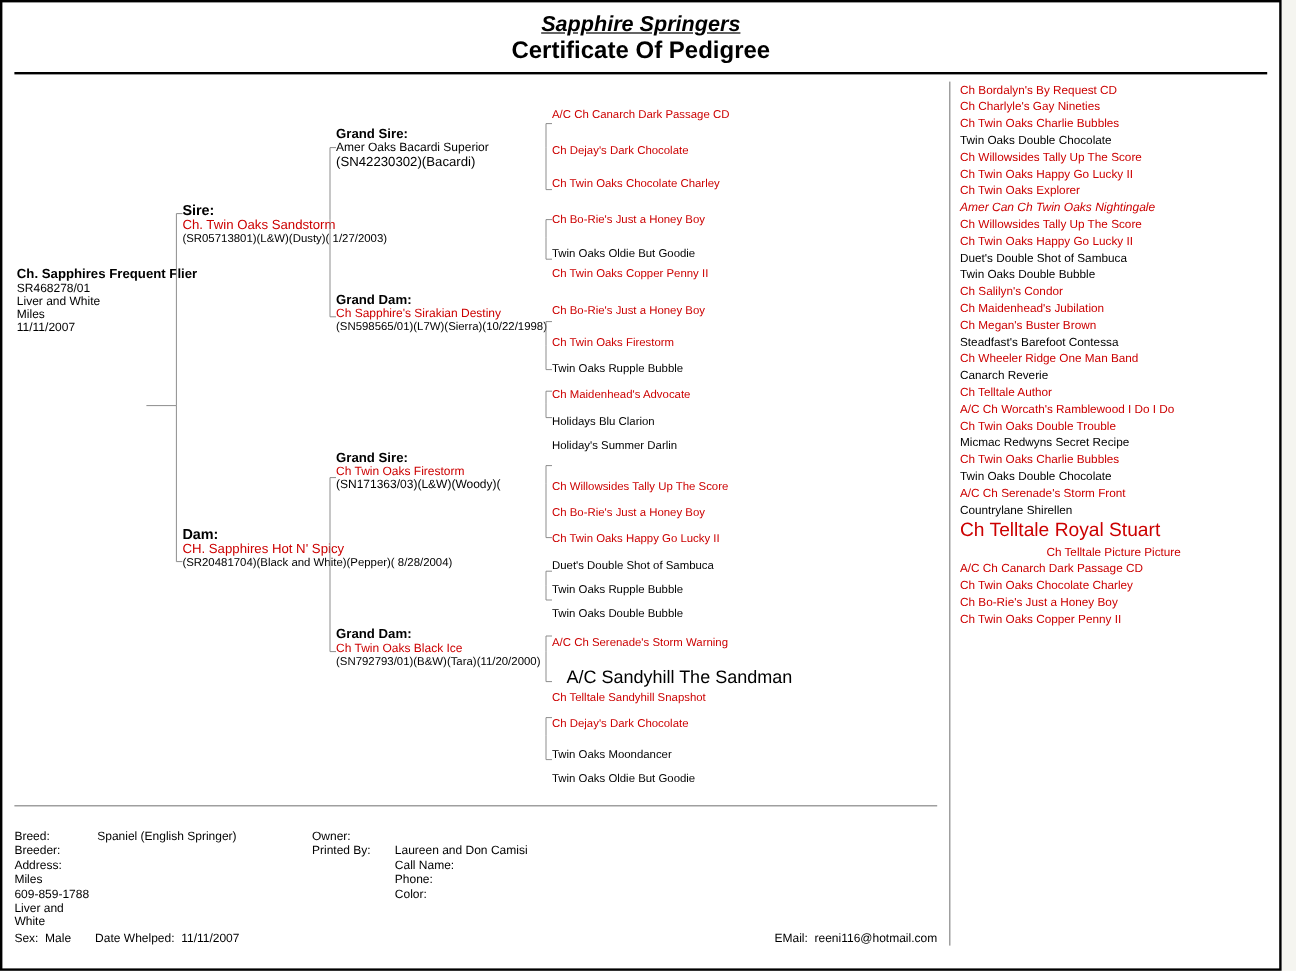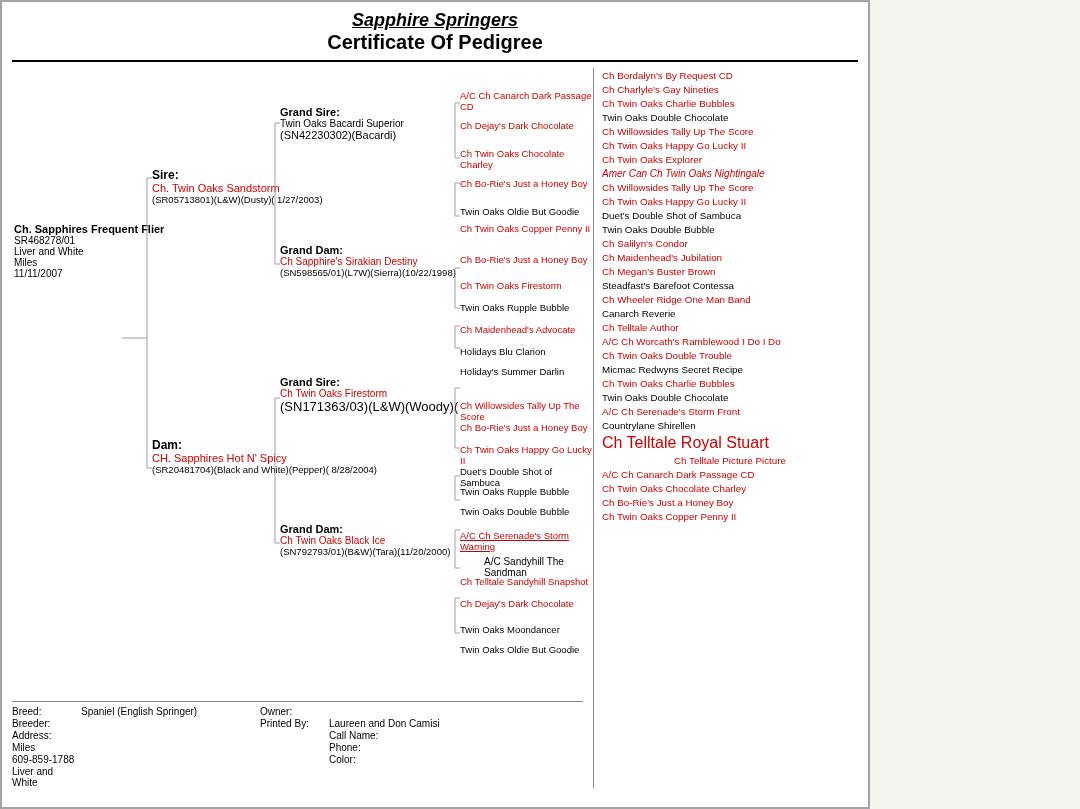--- a/index.html
+++ b/index.html
@@ -6,24 +6,24 @@
     body {
       width: 1080px;
       height: 809px;
       background: #f5f5f0;
       font-family: Arial, sans-serif;
       font-size: 11px;
       color: #000;
       overflow: hidden;
     }
     .page {
-      width: 870px;
+      width: 1068px;
       height: 809px;
       background: #fff;
-      border: 2px solid #a3a3a3;
+      border: 2px solid #000000;
       padding: 8px 10px;
       position: relative;
     }
     .header {
       text-align: center;
       border-bottom: 2px solid #000;
       padding-bottom: 6px;
       margin-bottom: 6px;
     }
     .header .title1 {
@@ -62,40 +62,40 @@
       </div>
 
       <div style="position:absolute; left:140px; top:100px;">
         <div style="font-weight:bold; font-size:12px;">Sire:</div>
         <div style="color:#cc0000;">Ch. Twin Oaks Sandstorm</div>
         <div style="font-size:9.5px;">(SR05713801)(L&amp;W)(Dusty)( 1/27/2003)</div>
       </div>
 
       <div style="position:absolute; left:268px; top:38px;">
         <div style="font-weight:bold; font-size:11px;">Grand Sire:</div>
-        <div style="font-size:10px;">Twin Oaks Bacardi Superior</div>
+        <div style="font-size:10px;">Amer Oaks Bacardi Superior</div>
         <div style="font-size:11px;">(SN42230302)(Bacardi)</div>
       </div>
 
       <div style="position:absolute; left:268px; top:176px;">
         <div style="font-weight:bold; font-size:11px;">Grand Dam:</div>
         <div style="color:#cc0000; font-size:10px;">Ch Sapphire's Sirakian Destiny</div>
         <div style="font-size:9.5px;">(SN598565/01)(L7W)(Sierra)(10/22/1998)</div>
       </div>
 
       <div style="position:absolute; left:140px; top:370px;">
         <div style="font-weight:bold; font-size:12px;">Dam:</div>
         <div style="color:#cc0000;">CH. Sapphires Hot N' Spicy</div>
         <div style="font-size:9.5px;">(SR20481704)(Black and White)(Pepper)( 8/28/2004)</div>
       </div>
 
       <div style="position:absolute; left:268px; top:308px;">
         <div style="font-weight:bold; font-size:11px;">Grand Sire:</div>
         <div style="color:#cc0000; font-size:10px;">Ch Twin Oaks Firestorm</div>
-        <div style="font-size:13px;">(SN171363/03)(L&amp;W)(Woody)(</div>
+        <div style="font-size:10px;">(SN171363/03)(L&amp;W)(Woody)(</div>
       </div>
 
       <div style="position:absolute; left:268px; top:455px;">
         <div style="font-weight:bold; font-size:11px;">Grand Dam:</div>
         <div style="color:#cc0000; font-size:10px;">Ch Twin Oaks Black Ice</div>
         <div style="font-size:9.5px;">(SN792793/01)(B&amp;W)(Tara)(11/20/2000)</div>
       </div>
 
       <div style="position:absolute; left:448px; top:22px; color:#cc0000; font-size:9.5px;">A/C Ch Canarch Dark Passage CD</div>
       <div style="position:absolute; left:448px; top:52px; color:#cc0000; font-size:9.5px;">Ch Dejay's Dark Chocolate</div>
@@ -111,22 +111,22 @@
       <div style="position:absolute; left:448px; top:278px; font-size:9.5px;">Holidays Blu Clarion</div>
       <div style="position:absolute; left:448px; top:298px; font-size:9.5px;">Holiday's Summer Darlin</div>
 
       <div style="position:absolute; left:448px; top:332px; color:#cc0000; font-size:9.5px;">Ch Willowsides Tally Up The Score</div>
       <div style="position:absolute; left:448px; top:354px; color:#cc0000; font-size:9.5px;">Ch Bo-Rie's Just a Honey Boy</div>
       <div style="position:absolute; left:448px; top:376px; color:#cc0000; font-size:9.5px;">Ch Twin Oaks Happy Go Lucky II</div>
       <div style="position:absolute; left:448px; top:398px; font-size:9.5px;">Duet's Double Shot of Sambuca</div>
       <div style="position:absolute; left:448px; top:418px; font-size:9.5px;">Twin Oaks Rupple Bubble</div>
       <div style="position:absolute; left:448px; top:438px; font-size:9.5px;">Twin Oaks Double Bubble</div>
 
-      <div style="position:absolute; left:448px; top:462px; color:#cc0000; font-size:9.5px;text-decoration:underline;">A/C Ch Serenade's Storm Warning</div>
-      <div style="position:absolute; left:472px; top:488px; font-size:10px;">A/C Sandyhill The Sandman</div>
+      <div style="position:absolute; left:448px; top:462px; color:#cc0000; font-size:9.5px;">A/C Ch Serenade's Storm Warning</div>
+      <div style="position:absolute; left:460px; top:488px; font-size:15px;">A/C Sandyhill The Sandman</div>
       <div style="position:absolute; left:448px; top:508px; color:#cc0000; font-size:9.5px;">Ch Telltale Sandyhill Snapshot</div>
       <div style="position:absolute; left:448px; top:530px; color:#cc0000; font-size:9.5px;">Ch Dejay's Dark Chocolate</div>
       <div style="position:absolute; left:448px; top:556px; font-size:9.5px;">Twin Oaks Moondancer</div>
       <div style="position:absolute; left:448px; top:576px; font-size:9.5px;">Twin Oaks Oldie But Goodie</div>
 
       <svg style="position:absolute;top:0;left:0;width:100%;height:620px;pointer-events:none;">
 
         <line x1="135" y1="270" x2="135" y2="110" stroke="#888" stroke-width="0.8"></line>
         <line x1="135" y1="270" x2="135" y2="400" stroke="#888" stroke-width="0.8"></line>
         <line x1="135" y1="110" x2="140" y2="110" stroke="#888" stroke-width="0.8"></line>
@@ -177,21 +177,21 @@
         <line x1="443" y1="475" x2="443" y2="500" stroke="#888" stroke-width="0.8"></line>
         <line x1="443" y1="462" x2="448" y2="462" stroke="#888" stroke-width="0.8"></line>
         <line x1="443" y1="500" x2="448" y2="500" stroke="#888" stroke-width="0.8"></line>
 
         <line x1="443" y1="545" x2="443" y2="530" stroke="#888" stroke-width="0.8"></line>
         <line x1="443" y1="545" x2="443" y2="565" stroke="#888" stroke-width="0.8"></line>
         <line x1="443" y1="530" x2="448" y2="530" stroke="#888" stroke-width="0.8"></line>
         <line x1="443" y1="565" x2="448" y2="565" stroke="#888" stroke-width="0.8"></line>
       </svg>
 
-      <div style="position:absolute; bottom:0; left:0; right:10px; border-top:1px solid #888; padding-top:4px;">
+      <div style="position:absolute; bottom:0; left:0; right:10px; border-top:1px solid #888; padding-top:20px;">
         <div style="display:grid; grid-template-columns:65px 175px 65px 180px; gap:1px 4px; font-size:10px;">
           <span>Breed:</span>
           <span>Spaniel (English Springer)</span>
           <span>Owner:</span>
           <span></span>
 
           <span>Breeder:</span>
           <span></span>
           <span>Printed By:</span>
           <span>Laureen and Don Camisi</span>
@@ -207,20 +207,25 @@
 
           <span>Phone:</span>
           <span>609-859-1788</span>
           <span></span>
           <span></span>
 
           <span>Color:</span>
           <span>Liver and White</span>
           <span></span>
           <span></span>
+        </div>
+        <div style="margin-top:3px; font-size:10px; display:flex; gap:20px; align-items:center;">
+          <span><span>Sex:</span>&nbsp;&nbsp;<span>Male</span></span>
+          <span><span>Date Whelped:</span>&nbsp;&nbsp;<span>11/11/2007</span></span>
+          <span style="margin-left:auto;"><span>EMail:</span>&nbsp;&nbsp;<span>reeni116@hotmail.com</span></span>
         </div>
       </div>
     </div>
 
     <div style="width:265px; border-left:1px solid #888; padding-left:8px; padding-top:2px; overflow:hidden;">
     <div style="font-size: 9.8px; margin-bottom: 3px; color: rgb(204, 0, 0);">Ch Bordalyn's By Request CD</div>
         <div style="font-size: 9.8px; margin-bottom: 3px; color: rgb(204, 0, 0);">Ch Charlyle's Gay Nineties</div>
         <div style="font-size: 9.8px; margin-bottom: 3px; color: rgb(204, 0, 0);">Ch Twin Oaks Charlie Bubbles</div>
         <div style="font-size: 9.8px; margin-bottom: 3px; color: rgb(0, 0, 0);">Twin Oaks Double Chocolate</div>
         <div style="font-size: 9.8px; margin-bottom: 3px; color: rgb(204, 0, 0);">Ch Willowsides Tally Up The Score</div>

